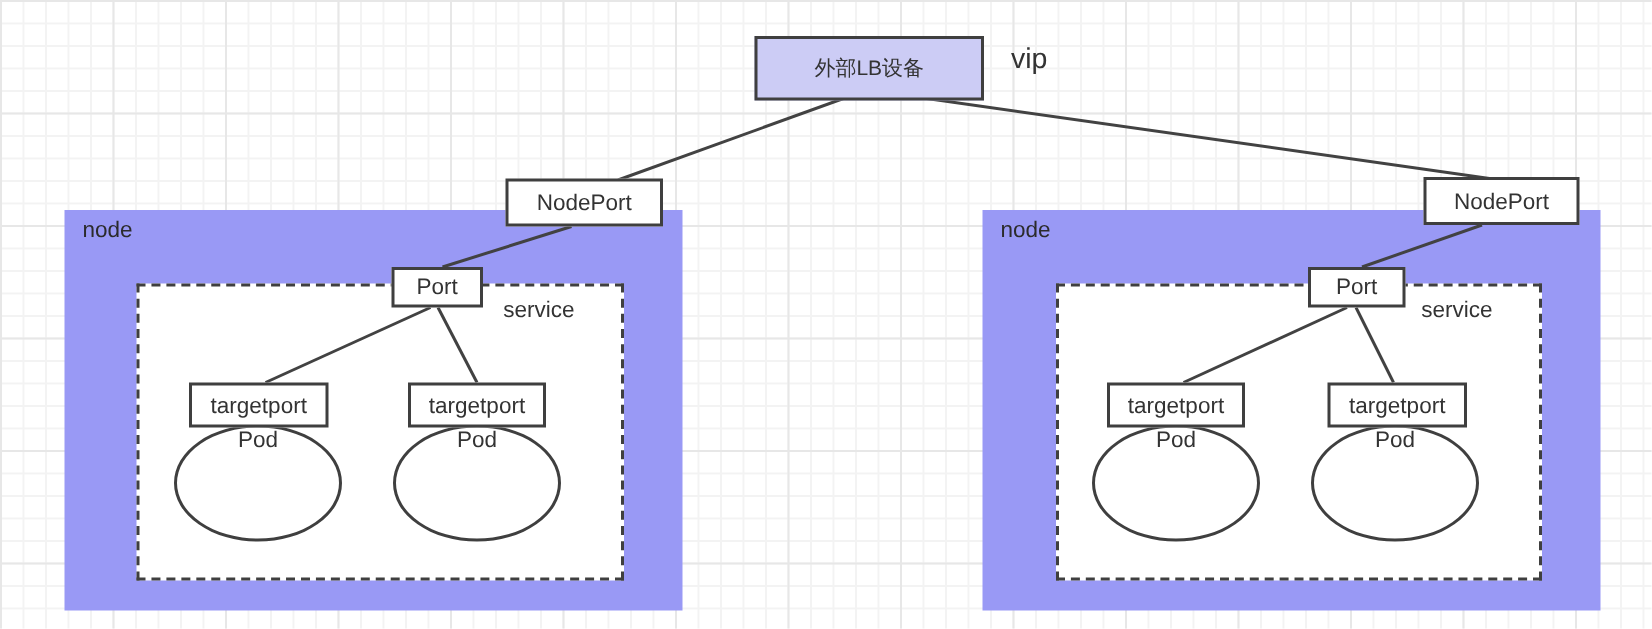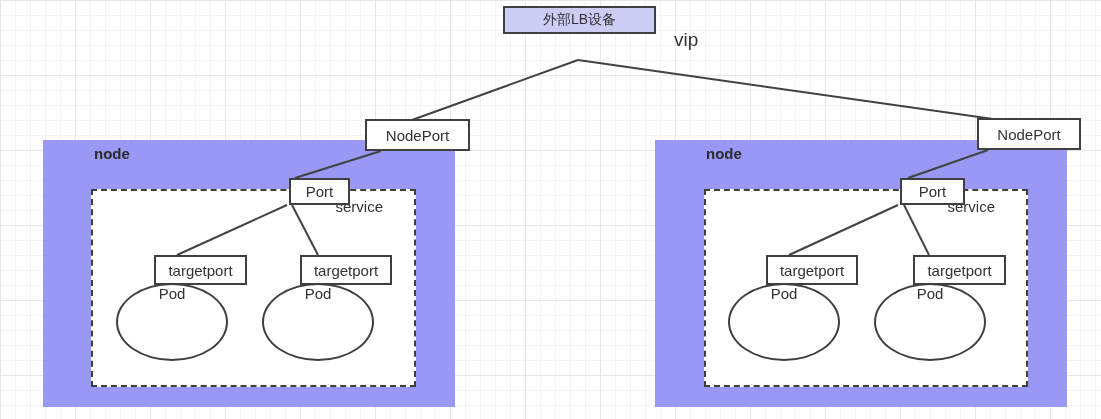--- a/index.html
+++ b/index.html
@@ -32,39 +32,38 @@
     position:absolute;left:0;top:0;width:1101px;height:419px;
     z-index:3;pointer-events:none;
   }
   .edges line{stroke:var(--edge);stroke-width:2;}
   .node-rect{
     background:var(--node-fill);
     z-index:1;
   }
   .node-title{
     position:absolute;left:12px;top:5px;
-    font-size:15px;font-weight:bold;color:#2b2b2b;margin-left:39px;
+    font-size:15px;font-weight:normal;color:#2b2b2b;
   }
   .service-rect{
     background:#ffffff;
     border:2px dashed var(--shape-border);
     z-index:2;
   }
   .service-title{
     position:absolute;right:31px;top:7px;
     font-size:15px;color:var(--text);
   }
   .shape-box{
     background:#ffffff;
     border:2px solid var(--shape-border);
     display:flex;align-items:center;justify-content:center;
     font-size:15px;color:var(--text);
     z-index:5;
     white-space:nowrap;
-    margin-left:28px;
   }
   .lb-box{
     background:var(--lb-fill);
     border:2px solid var(--shape-border);
     display:flex;align-items:center;justify-content:center;
     font-size:14px;color:var(--text);
     z-index:5;
   }
   .pod{
     background:#ffffff;
@@ -140,18 +139,18 @@
     <span>Port</span>
   </div>
 
   <div class="abs shape-box" style="left:337px;top:119px;width:105px;height:32px">
     <span>NodePort</span>
   </div>
   <div class="abs shape-box" style="left:949px;top:118px;width:104px;height:32px">
     <span>NodePort</span>
   </div>
 
-  <div class="abs lb-box" style="left:503px;top:6px;width:153px;height:28px">
+  <div class="abs lb-box" style="left:503px;top:24px;width:153px;height:43px">
     <span>外部LB设备</span>
   </div>
   <div class="abs free-label" style="left:674px;top:29px">vip</div>
 
 </div>
 
 </body></html>

